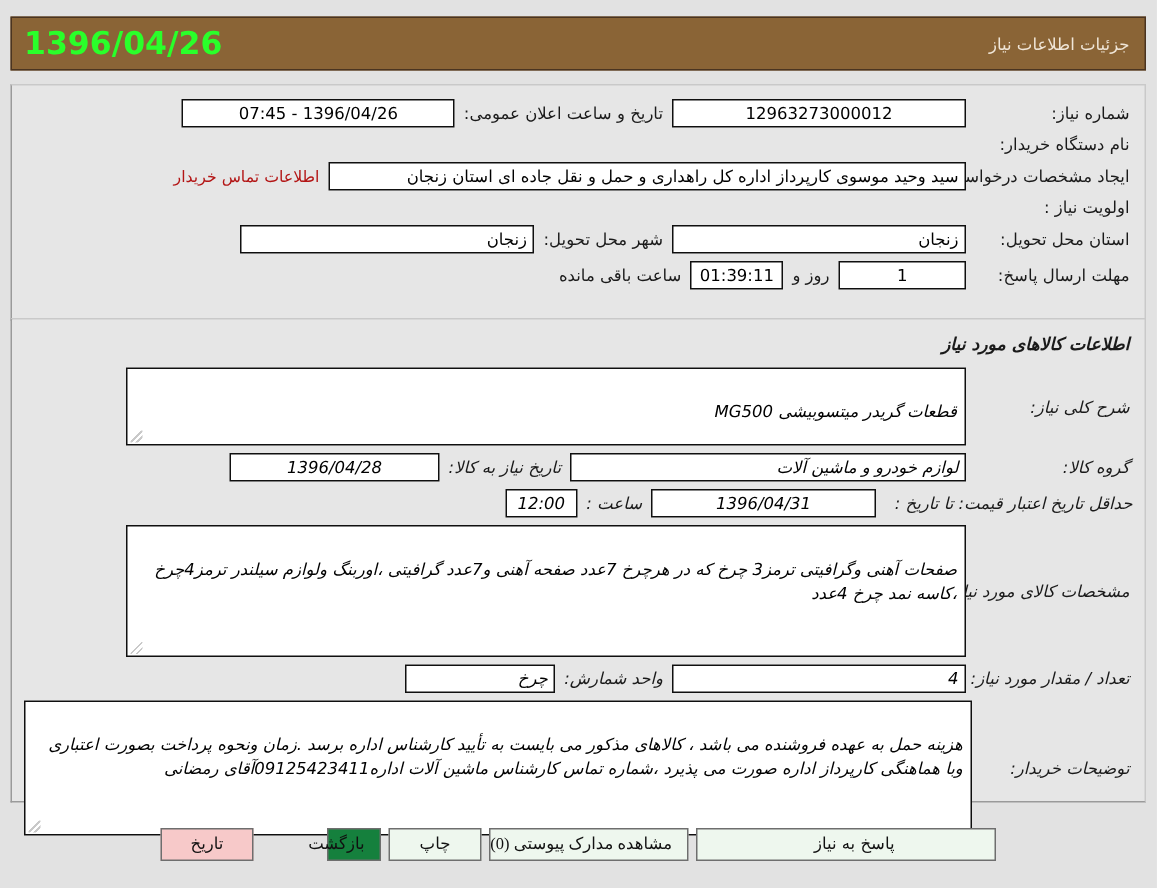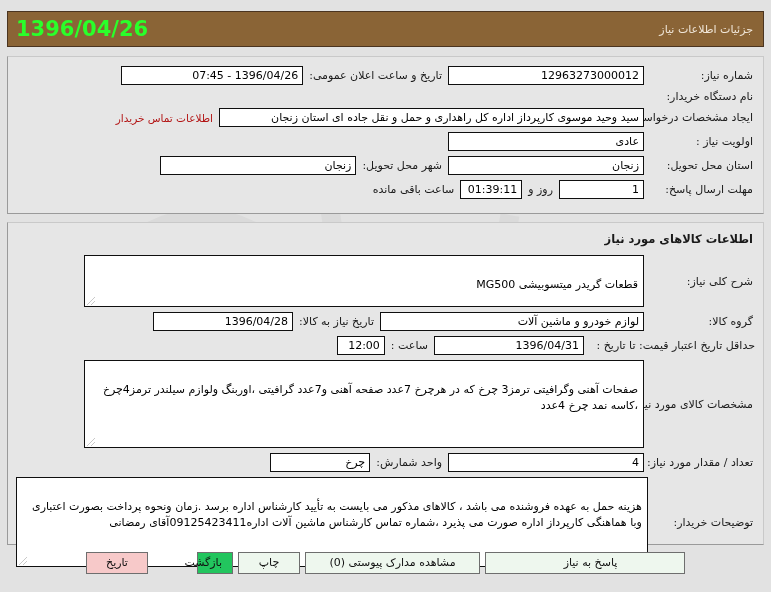--- a/index.html
+++ b/index.html
@@ -64,21 +64,21 @@
   
   .panel {
     position: absolute;
     right: 7px; left: 7px;
     background: #e6e6e6;
     border: 1px solid #9a9a9a;
     border-top-color: #c9c9c9;
     border-right-color: #c9c9c9;
   }
   #panel-top   { top: 56px;  height: 158px; }
-  #panel-goods { top: 222px; height: 323px; }
+  #panel-goods { top: 212px; height: 323px; font-style: italic; }
 
   .panel-title {
     font-weight: bold;
     font-size: 11.5px;
     color: #1a1a1a;
     padding: 9px 10px 4px 0;
   }
 
   
   .row {
@@ -99,21 +99,21 @@
     background: #ffffff;
     border: 1px solid #0f0f0f;
     height: 19px;
     line-height: 17px;
     padding: 0 4px;
     font-size: 11px;
     color: #000;
     overflow: hidden;
     white-space: nowrap;
   }
-  .fld.center { }
+  .fld.center { text-align: center; }
   .fld.rightal { text-align: right; }
   .ta {
     background: #ffffff;
     border: 1px solid #0f0f0f;
     font-size: 11px;
     color: #000;
     padding: 21px 5px;
     line-height: 16px;
     overflow: hidden;
     text-align: right;
@@ -178,23 +178,23 @@
     height: 22px;
     line-height: 20px;
     padding: 0 10px;
     color: #111;
     cursor: pointer;
     font-family: "DejaVu Sans", "Liberation Sans", sans-serif;
     white-space: nowrap;
     text-align: center;
   }
   .btn.b-answer  { width: 200px; padding-left: 21px; }
-  .btn.b-attach  { width: 175px; }
+  .btn.b-attach  { width: 133px; font-family: Liberation Serif, serif; }
   .btn.b-print   { width: 62px; }
-  .btn.b-back    { width: 36px; background: #22c55e; margin-left: 44px; }
+  .btn.b-back    { width: 36px; background: #15803d; margin-left: 44px; }
   .btn.b-exit    { width: 62px; background: #f7c9c9; }
 </style>
 </head>
 <body>
 
 <div id="watermark">
   <svg width="620" height="300" viewBox="0 0 620 300" xmlns="http://www.w3.org/2000/svg">
     <g fill="#8a8a8a">
       <path d="M30 40 q60 -30 120 10 q50 35 10 100 q-35 55 -105 40 q-40 -10 -35 -55 q5 -40 55 -45 q30 -3 40 20" fill="none" stroke="#8a8a8a" stroke-width="17"></path>
       <path d="M210 20 L250 270 L300 40 L345 270 L390 25" fill="none" stroke="#8a8a8a" stroke-width="19"></path>
@@ -226,21 +226,20 @@
     </div>
 
     <div class="row">
       <span class="lbl w-right">ایجاد مشخصات درخواست:</span>
       <div class="fld rightal f-creator">سید وحید موسوی کارپرداز اداره کل راهداری و حمل و نقل جاده ای استان زنجان</div>
       <a class="link">اطلاعات تماس خریدار</a>
     </div>
 
     <div class="row">
       <span class="lbl w-right">اولویت نیاز :</span>
-      <div class="fld rightal f-priority">عادی</div>
     </div>
 
     <div class="row">
       <span class="lbl w-right">استان محل تحویل:</span>
       <div class="fld rightal f-province">زنجان</div>
       <span class="lbl">شهر محل تحویل:</span>
       <div class="fld rightal f-city">زنجان</div>
     </div>
 
     <div class="row">

